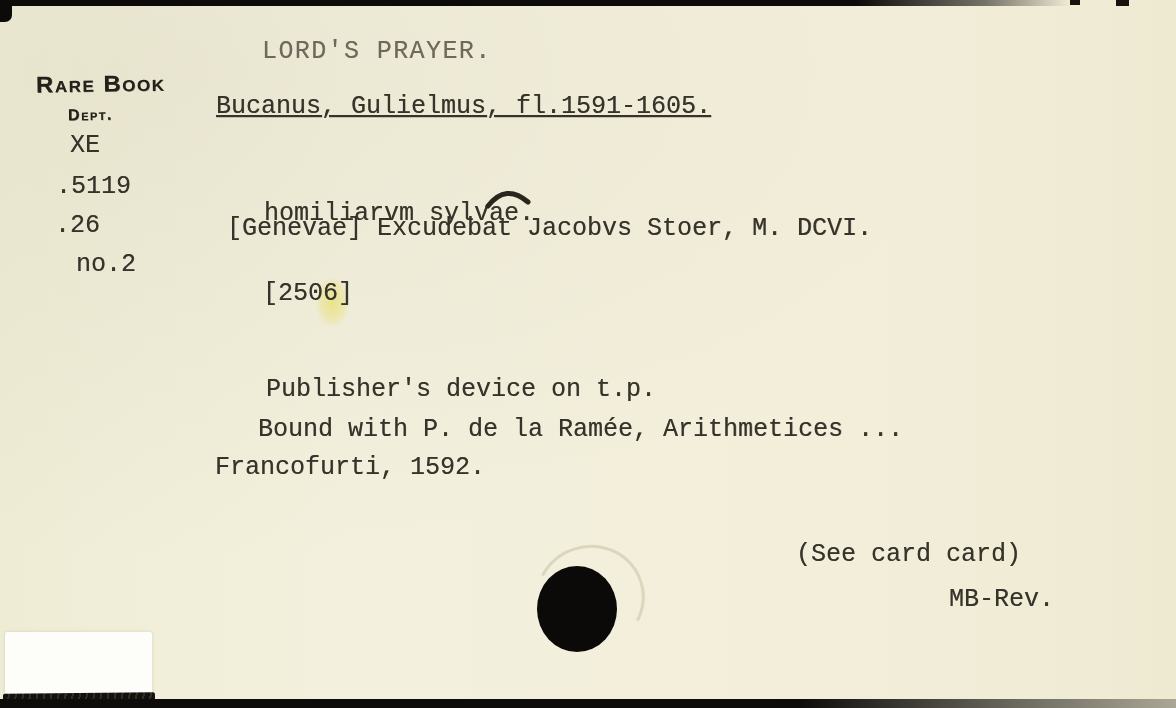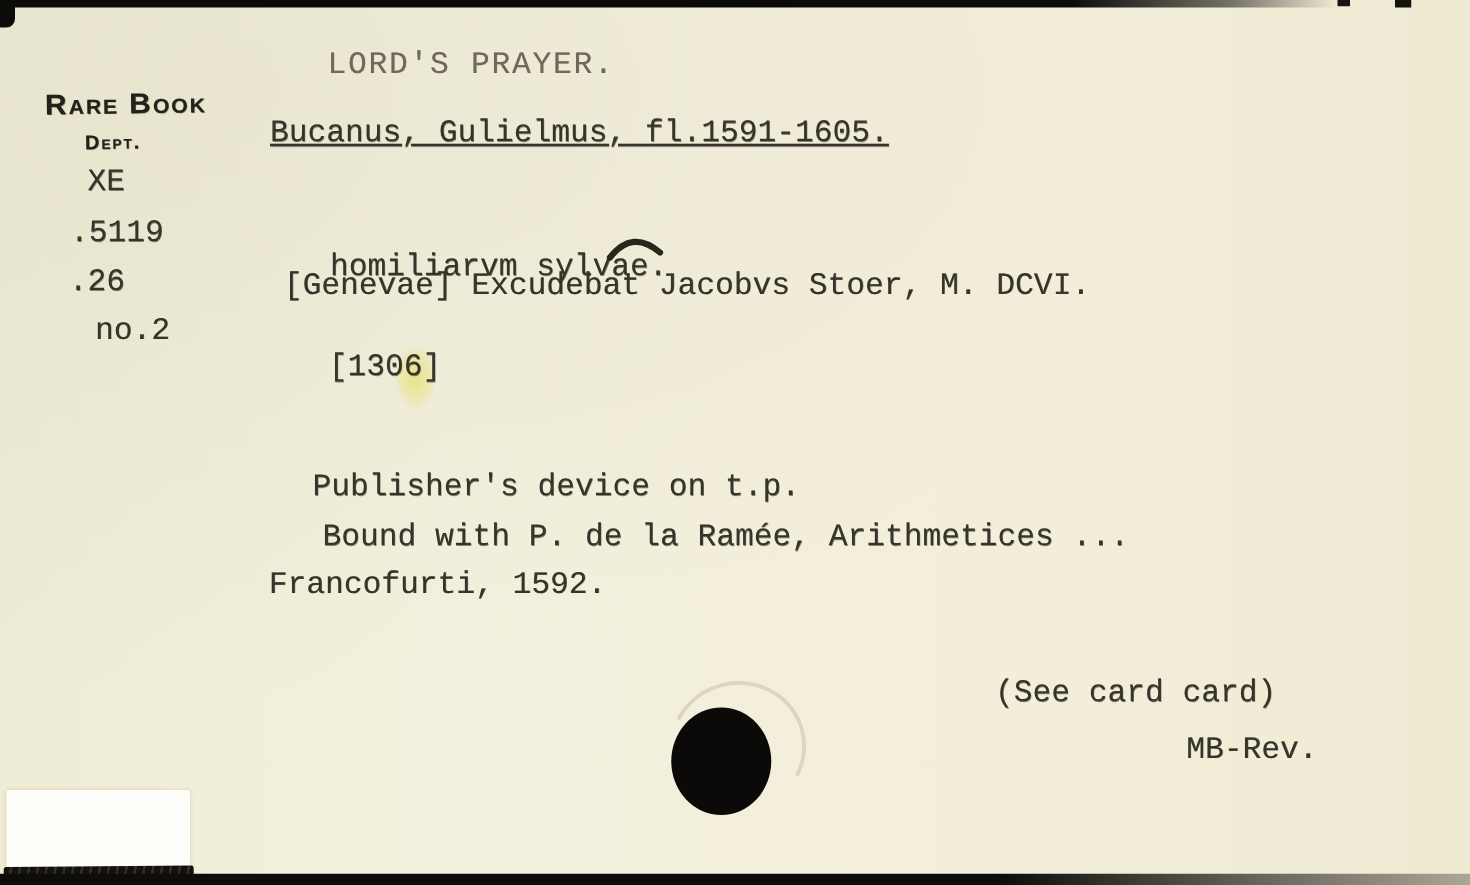--- a/index.html
+++ b/index.html
@@ -123,24 +123,24 @@
 
   <div class="typed" style="left:227px; top:216px;">[Genevae] Excudebat Jacobvs Stoer, M. DCVI.</div>
 
   <div class="typed" style="left:204px; top:176px;">
     <span>homiliarvm sylv</span><span class="accent-wrap"><span>ae</span><svg class="accent-mark" viewBox="0 0 48 21">
           <path d="M4 18 Q 22 -5 44 14" stroke="#29261e" stroke-width="5" fill="none" stroke-linecap="round"></path>
         </svg></span><span>.</span>
   </div>
 
   <div class="typed" style="left:203px; top:256px;">
-    <span>[130</span><span class="hl">6</span><span>]</span>
+    <span>[250</span><span class="hl">6</span><span>]</span>
   </div>
 
-  <div class="typed" style="left:250px; top:377px;">Publisher's device on t.p.</div>
+  <div class="typed" style="left:266px; top:377px;">Publisher's device on t.p.</div>
   <div class="typed" style="left:258px; top:417px;">Bound with P. de la Ramée, Arithmetices ...</div>
   <div class="typed" style="left:215px; top:455px;">Francofurti, 1592.</div>
 
   <div class="typed" style="left:796px; top:542px;">(See card card)</div>
   <div class="typed" style="left:949px; top:587px;">MB-Rev.</div>
 
   <div class="hole-halo"></div>
   <div class="hole"></div>
 
   <div class="white-patch"></div>

